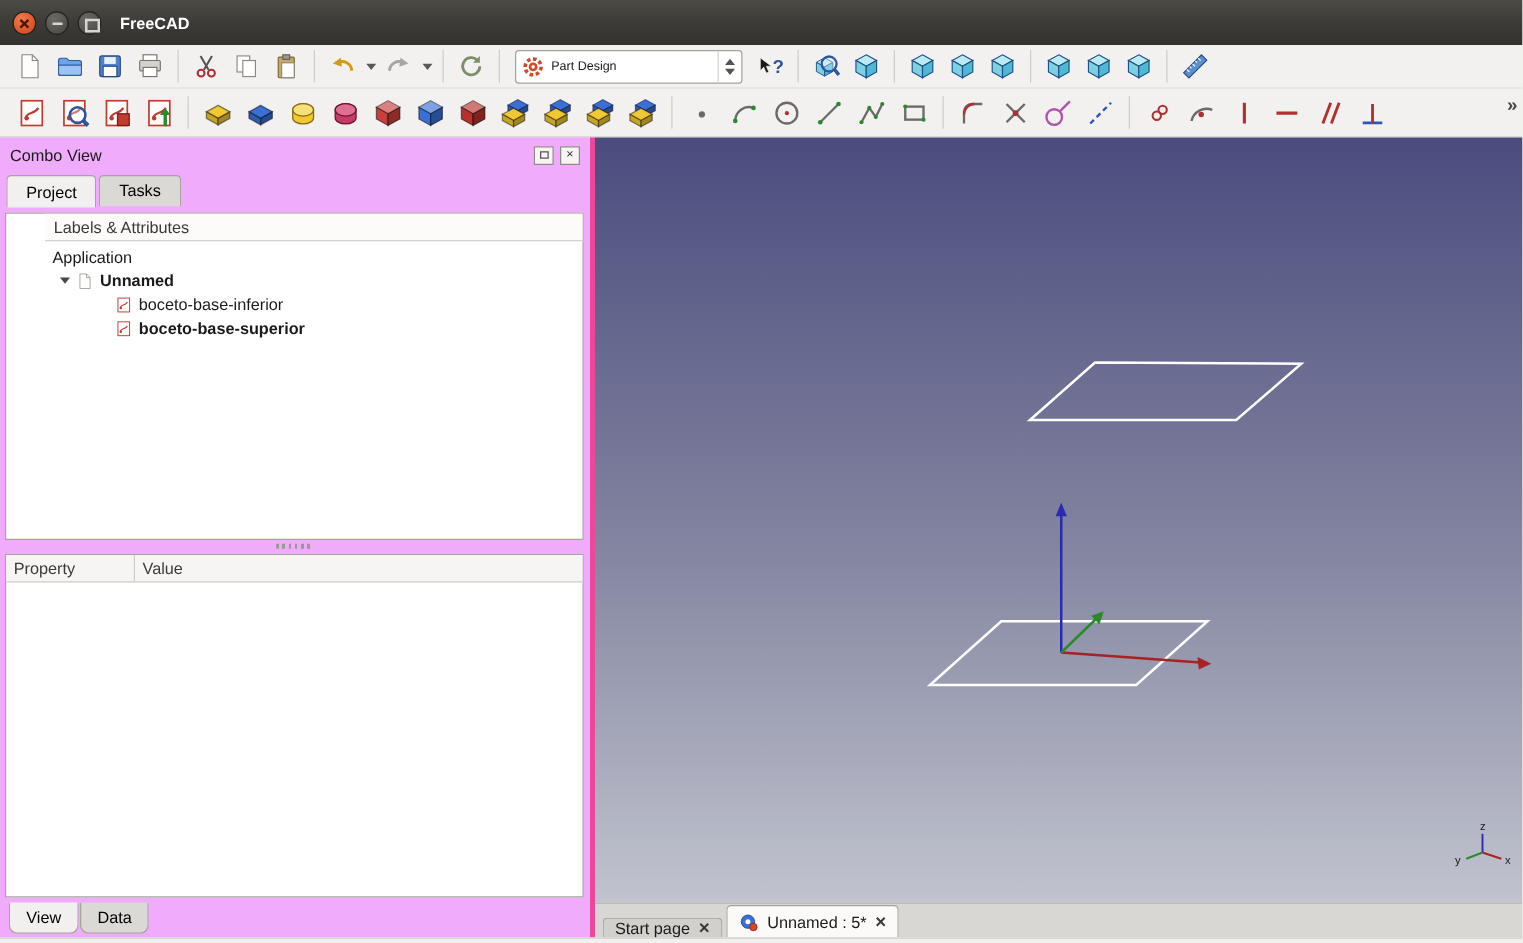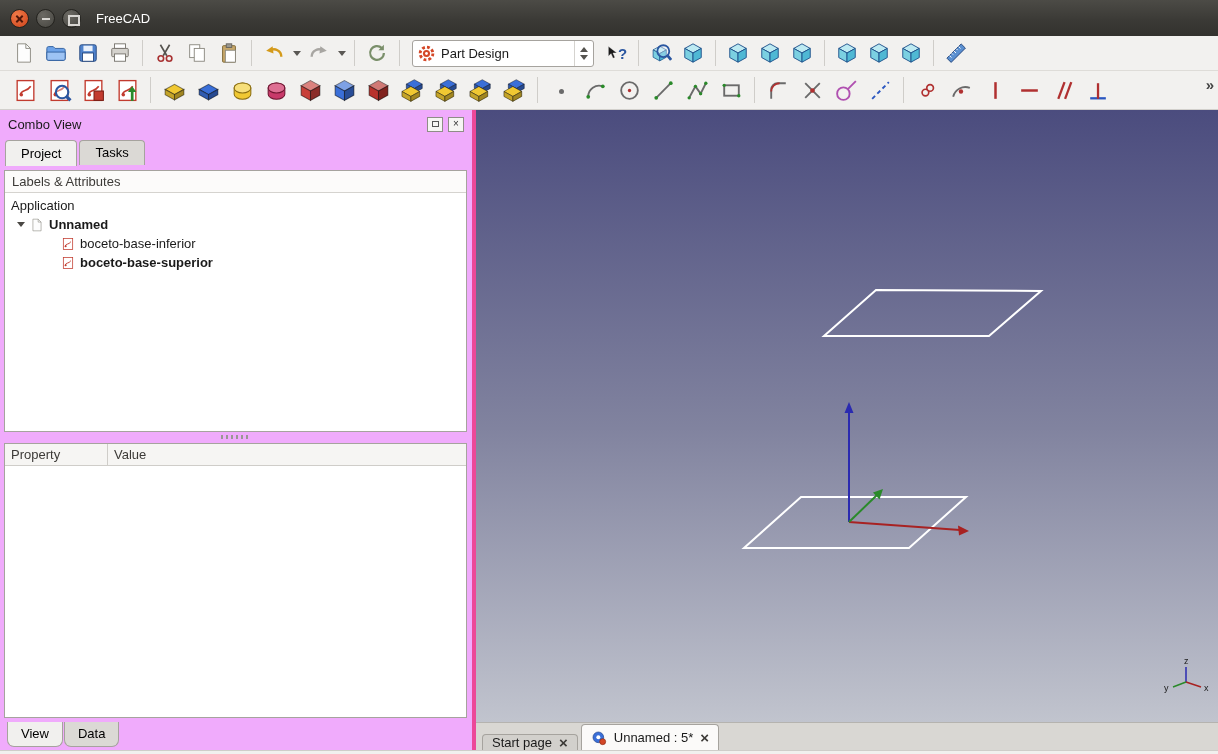--- a/index.html
+++ b/index.html
@@ -10,60 +10,60 @@
   #titlebar { position:absolute; left:0; top:0; width:1218px; height:36px;
     background:linear-gradient(#4c4b46,#3b3a36 55%,#33322e); display:flex; align-items:center; padding-left:10px; gap:7px; }
   .wbtn { width:19px; height:19px; border-radius:50%; border:1px solid #23221e; position:relative;
     background:radial-gradient(circle at 35% 30%, #6c6a64, #45443f); }
   .wbtn.close { background:radial-gradient(circle at 35% 30%, #f07b49, #cf431b); }
   .wbtn.close::before, .wbtn.close::after { content:""; position:absolute; left:4px; top:8px; width:9px; height:2px; background:#51170a; }
   .wbtn.close::before { transform:rotate(45deg); }
   .wbtn.close::after { transform:rotate(-45deg); }
   .wbtn.min::before { content:""; position:absolute; left:5px; top:8px; width:8px; height:2px; background:#d8d6d2; }
   .wbtn.max::before { content:""; position:absolute; left:5px; top:5px; width:8px; height:7px; border:2px solid #d8d6d2; }
-  .wtitle { color:#fff; font-weight:normal; font-size:13px; margin-left:8px; }
+  .wtitle { color:#fff; font-weight:bold; font-size:13px; margin-left:8px; }
 
   
   #toolbar1 { position:absolute; top:36px; left:0; width:1218px; height:35px; background:#f2f1ef;
     border-bottom:1px solid #dedcd8; display:flex; align-items:center; padding:0 8px; }
   #toolbar2 { position:absolute; top:71px; left:0; width:1218px; height:39px; background:#f2f1ef;
     border-bottom:1px solid #d2d0cc; display:flex; align-items:center; padding:0 8px; }
   .tbtn { width:32px; height:30px; border:0; background:transparent; border-radius:3px;
     display:flex; align-items:center; justify-content:center; flex:0 0 auto; }
   .tbtn svg { width:22px; height:22px; }
   #toolbar2 .tbtn { width:34px; height:34px; }
   #toolbar2 .tbtn svg { width:25px; height:25px; }
   .ddbtn { width:13px; height:30px; border:0; background:transparent; display:flex; align-items:center; justify-content:center; flex:0 0 auto; }
   .ddt { width:0; height:0; border-left:4px solid transparent; border-right:4px solid transparent; border-top:5px solid #5a5854; }
   .sep { width:1px; height:26px; background:#cfcdc9; margin:0 6px; flex:0 0 auto; }
   .combo { height:27px; width:182px; background:#fff; border:1px solid #a6a39e; border-radius:3px;
     display:flex; align-items:center; gap:6px; padding:0 5px; margin:0 6px; flex:0 0 auto; }
   .combo svg { width:17px; height:17px; }
-  .combo .cval { flex:1; font-size:13px; color:#1a1a1a; }
+  .combo .cval { flex:1; font-size:10px; color:#1a1a1a; }
   .spin { display:flex; flex-direction:column; gap:3px; border-left:1px solid #d5d3cf; padding-left:5px; height:100%; justify-content:center; }
   .spin .up { width:0; height:0; border-left:4px solid transparent; border-right:4px solid transparent; border-bottom:5px solid #55534f; }
   .spin .dn { width:0; height:0; border-left:4px solid transparent; border-right:4px solid transparent; border-top:5px solid #55534f; }
   .qmark { color:#2a56a0; font-weight:bold; font-size:15px; margin-left:-3px; }
   .overflow { position:absolute; right:4px; top:76px; font-size:15px; font-weight:bold; color:#444;
     background:transparent; border:0; }
 
   
   #combopanel { position:absolute; left:0; top:110px; width:476px; height:640px; background:#f0abfc;
     border-right:4px solid #ec4899; }
   .cvheader { height:28px; display:flex; align-items:center; padding:0 8px; }
   .cvbtns { margin-left:auto; display:flex; gap:5px; }
   .cvbtn { width:16px; height:15px; border:1px solid #8f8c87; background:#f6f5f3; display:flex;
     align-items:center; justify-content:center; font-size:10px; line-height:1; color:#333; padding:0; }
   .cvbtn .sq { width:7px; height:6px; border:1px solid #555; display:block; }
   .cvtabs { display:flex; align-items:flex-end; height:27px; padding-left:5px; }
   .cvtab { padding:4px 15px 5px; border:1px solid #a6a39e; border-bottom:none; border-radius:4px 4px 0 0;
     background:#dbd9d5; margin-right:2px; font-size:13px; position:relative; }
   .cvtab.active { background:#f1f0ee; top:1px; padding-top:5px;text-align:center; }
   .frame { position:absolute; left:4px; right:5px; border:1px solid #a6a39e; background:#fff; }
-  #treeframe { top:60px; height:262px; }
+  #treeframe { top:60px; height:262px;padding-left:31px; }
   #propframe { top:333px; height:275px; }
   .frameheader { height:22px; border-bottom:1px solid #d5d3cf; display:flex; align-items:center;
     padding:0 7px; color:#3c3a37; background:#fcfbfa; }
   .treebody { padding-top:3px; }
   .trow { height:19px; display:flex; align-items:center; gap:5px; }
   .trow .tico { width:14px; height:14px; flex:0 0 auto; }
   .trow .tico svg { width:14px; height:14px; display:block; }
   .bold { font-weight:bold; }
   .expander { width:0; height:0; border-left:4px solid transparent; border-right:4px solid transparent;
     border-top:5px solid #4a4844; margin-left:12px; }

